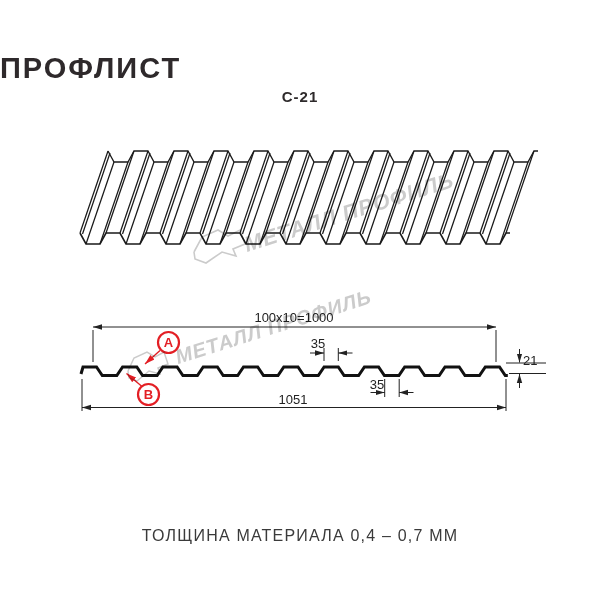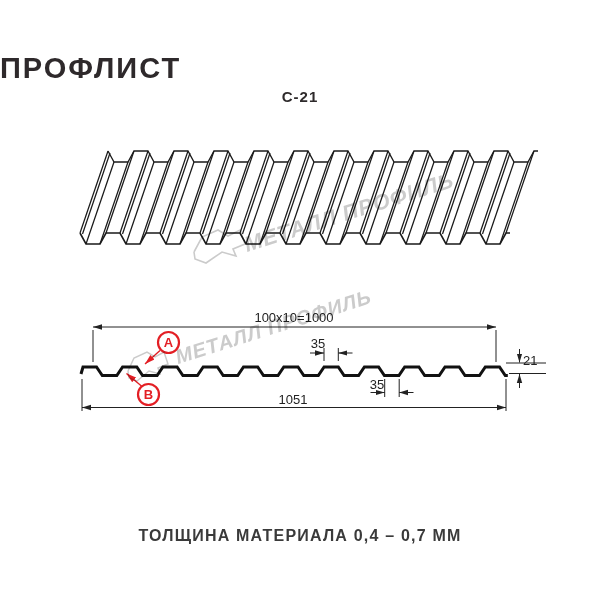--- a/index.html
+++ b/index.html
@@ -10,21 +10,21 @@
   .title{
     position:absolute;top:52px;left:0;width:600px;text-align:left;
     font-size:29px;font-weight:800;letter-spacing:2px;color:#2e292b;
   }
   .subtitle{
     position:absolute;top:88px;left:0;width:600px;text-align:center;
     font-size:15px;font-weight:700;letter-spacing:1px;color:#2e2a2b;
   }
   .footer{
     position:absolute;top:527px;left:0;width:600px;text-align:center;
-    font-size:16px;font-weight:700;letter-spacing:1.2px;color:#3a3a3a;
+    font-size:16px;font-weight:400;letter-spacing:1.2px;color:#3a3a3a;
   }
   svg{position:absolute;top:0;left:0;}
   .wm{mix-blend-mode:multiply;}
   .dimtext{font-family:"Liberation Sans",sans-serif;font-size:13px;fill:#222;}
   .callout-letter{font-family:"Liberation Sans",sans-serif;font-size:13px;font-weight:700;fill:#e31e24;}
   .wmtext{font-family:"Liberation Sans",sans-serif;font-weight:700;fill:#cbcbcb;font-style:italic;}
 </style>
 </head>
 <body>
 

